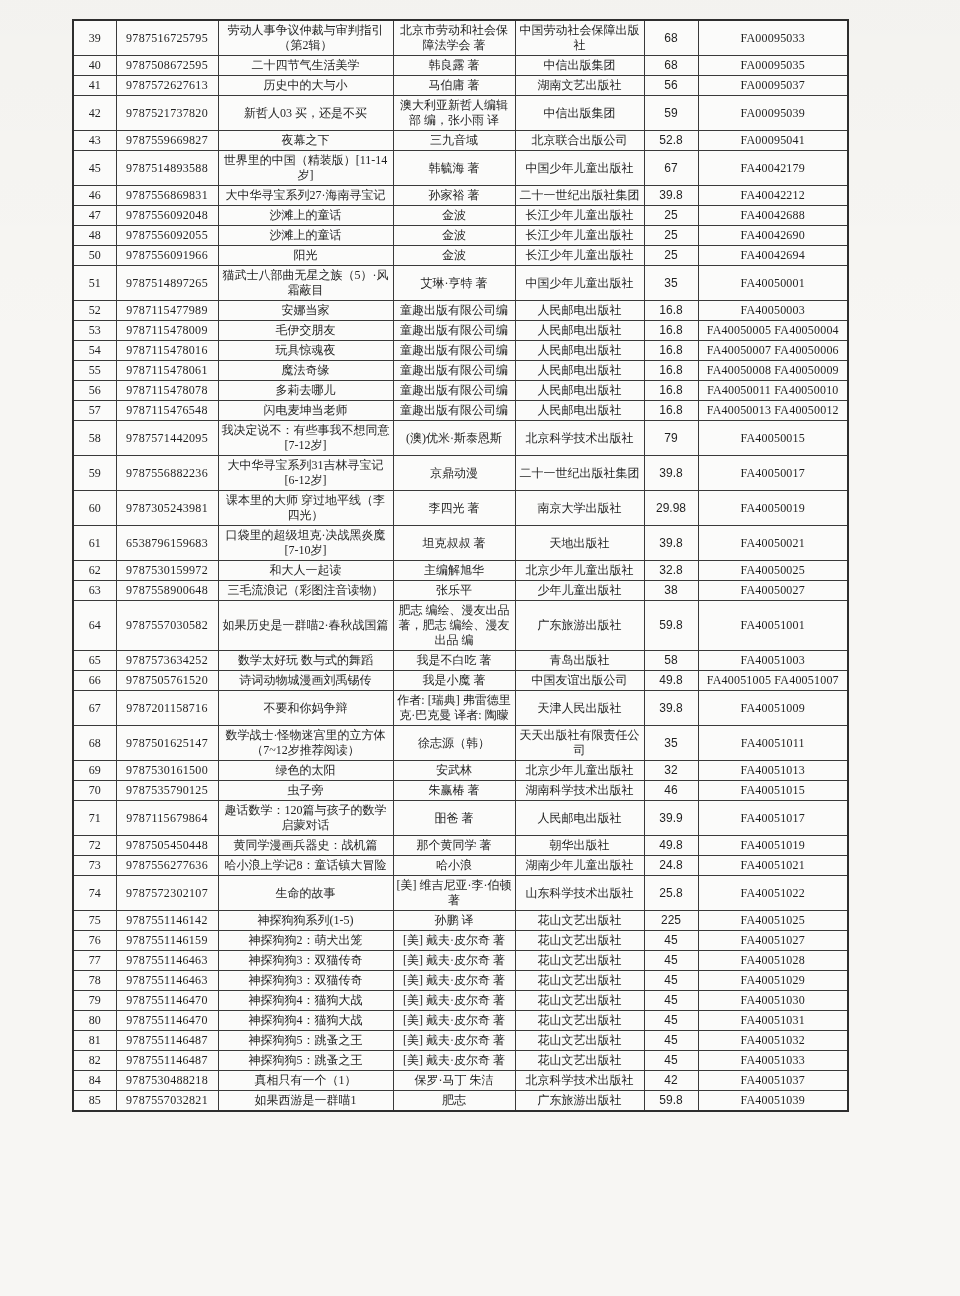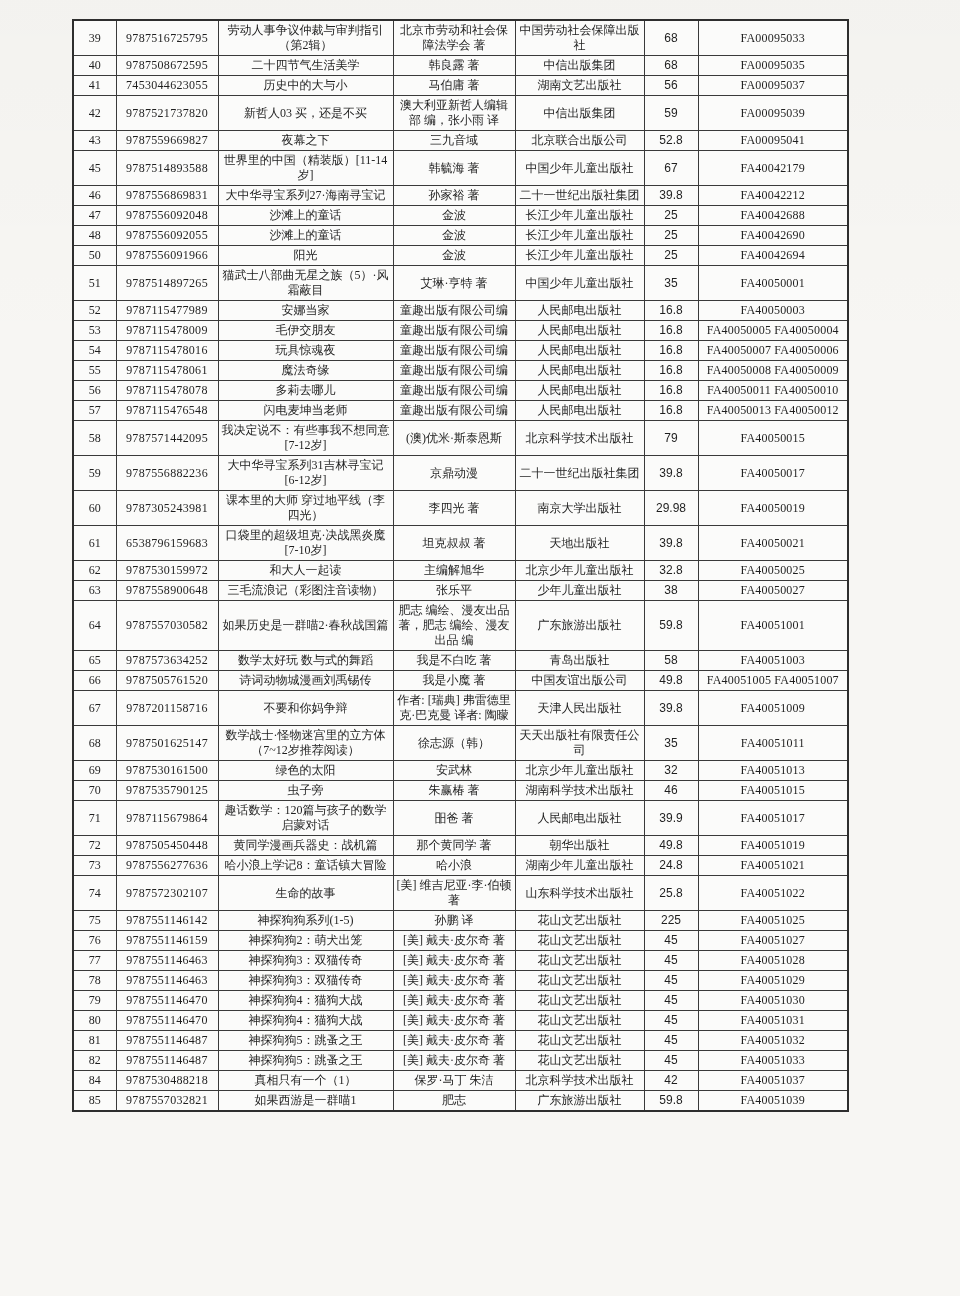--- a/index.html
+++ b/index.html
@@ -82,21 +82,21 @@
           <td class="col-num">40</td>
           <td class="col-isbn">9787508672595</td>
           <td class="col-title">二十四节气生活美学</td>
           <td class="col-author">韩良露 著</td>
           <td class="col-publisher">中信出版集团</td>
           <td class="col-price">68</td>
           <td class="col-code">FA00095035</td>
         </tr>
         <tr>
           <td class="col-num">41</td>
-          <td class="col-isbn">7453044623055</td>
+          <td class="col-isbn">9787572627613</td>
           <td class="col-title">历史中的大与小</td>
           <td class="col-author">马伯庸 著</td>
           <td class="col-publisher">湖南文艺出版社</td>
           <td class="col-price">56</td>
           <td class="col-code">FA00095037</td>
         </tr>
         <tr>
           <td class="col-num">42</td>
           <td class="col-isbn">9787521737820</td>
           <td class="col-title">新哲人03 买，还是不买</td>

